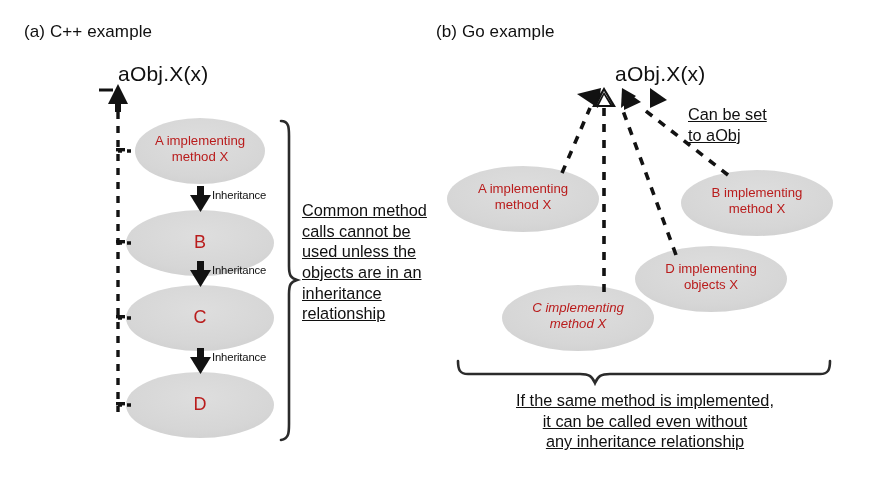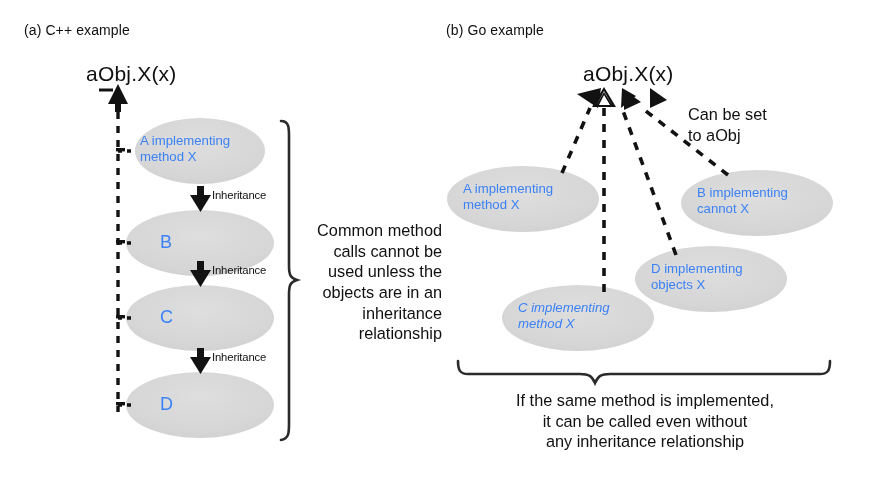--- a/index.html
+++ b/index.html
@@ -27,46 +27,48 @@
     width: 891px;
     height: 487px;
   }
   .txt {
     position: absolute;
     line-height: 1.17;
     white-space: pre;
     color: #101010;
   }
   .panel-title {
-    font-size: 14px;
+    font-size: 17px;
     letter-spacing: 0.1px;
   }
   .call-label {
     font-size: 21px;
     letter-spacing: 0.2px;
+    margin-left: 32px;
   }
   .ellipse-label {
     position: absolute;
-    text-align: left;
+    text-align: center;
     font-size: 13.2px;
     line-height: 1.22;
-    color: #3b82f6;
+    color: #b91c1c;
     white-space: pre-line;
   }
   .ellipse-label.big {
     font-size: 18px;
   }
   .inherit-label {
     font-size: 11.3px;
     letter-spacing: -0.15px;
   }
   .note {
     font-size: 16.3px;
     line-height: 1.27;
     white-space: pre-line;
+    text-decoration: underline;
   }
   .note.right-al { text-align: right; }
   .note.center-al { text-align: center; }
 </style>
 </head>
 <body>
 
 <div id="figure">
 
   <svg class="svg-layer" viewBox="0 0 891 487">
@@ -174,35 +176,35 @@
 method X</div>
   <div class="ellipse-label big" style="left:160px; top:232px; width:80px;">B</div>
   <div class="ellipse-label big" style="left:160px; top:307px; width:80px;">C</div>
   <div class="ellipse-label big" style="left:160px; top:394px; width:80px;">D</div>
 
   <div class="txt inherit-label" style="left:212px; top:189px;">Inheritance</div>
   <div class="txt inherit-label" style="left:212px; top:264px;">Inheritance</div>
   <div class="txt inherit-label" style="left:212px; top:351px;">Inheritance</div>
 
 
-  <div class="txt note" style="left:302px; top:220px; width:140px;text-align:right;">Common method
+  <div class="txt note" style="left:302px; top:200px; width:140px;">Common method
 calls cannot be
 used unless the
 objects are in an
 inheritance
 relationship</div>
 
-  <div class="txt panel-title" style="left:446px; top:22px;">(b) Go example</div>
+  <div class="txt panel-title" style="left:436px; top:22px;">(b) Go example</div>
 
   <div class="txt call-label" style="left:583px; top:62px;">aObj.X(x)</div>
 
   <div class="ellipse-label" style="left:463px; top:181px; width:120px;">A implementing
 method X</div>
   <div class="ellipse-label" style="left:697px; top:185px; width:120px;">B implementing
-cannot X</div>
+method X</div>
   <div class="ellipse-label" style="left:518px; top:300px; width:120px;font-style:italic;">C implementing
 method X</div>
   <div class="ellipse-label" style="left:651px; top:261px; width:120px;">D implementing
 objects X</div>
 
   <div class="txt note" style="left:688px; top:104px; width:130px;">Can be set
 to aObj</div>
 
   <div class="txt note center-al" style="left:452px; top:390px; width:386px;text-align:center;">If the same method is implemented,
 it can be called even without

